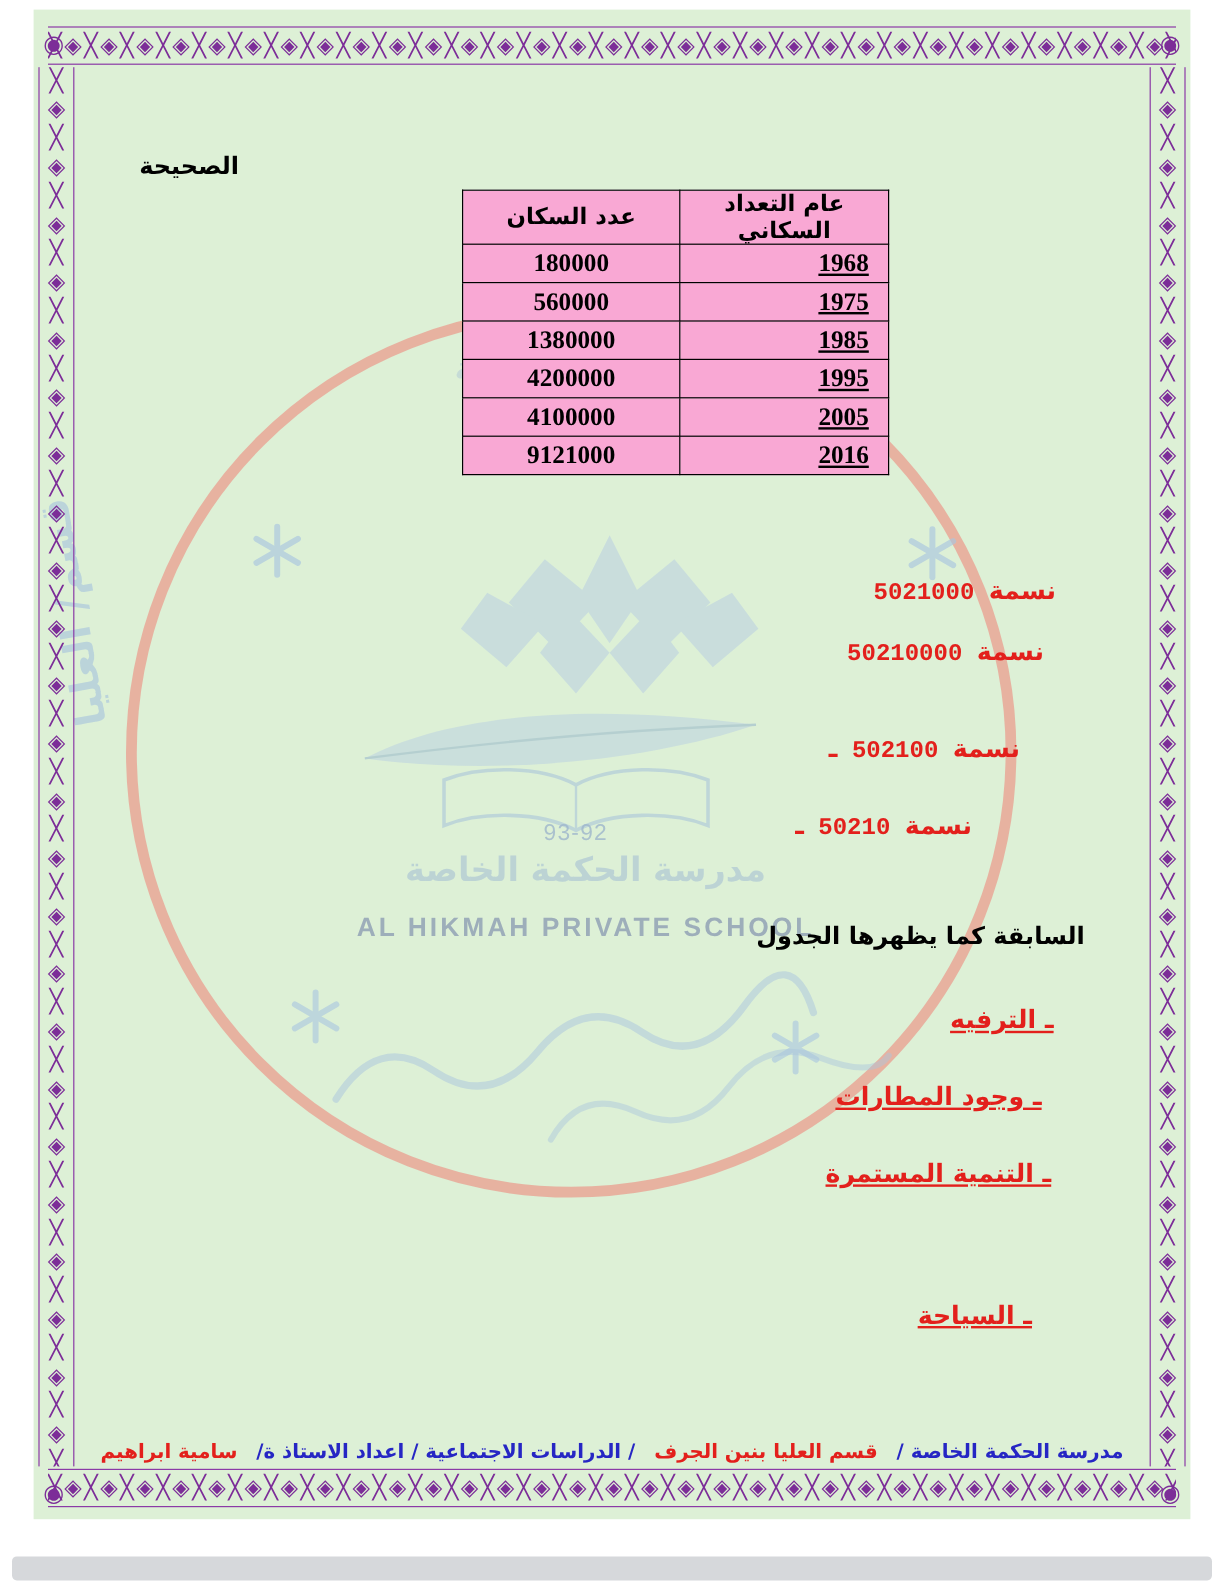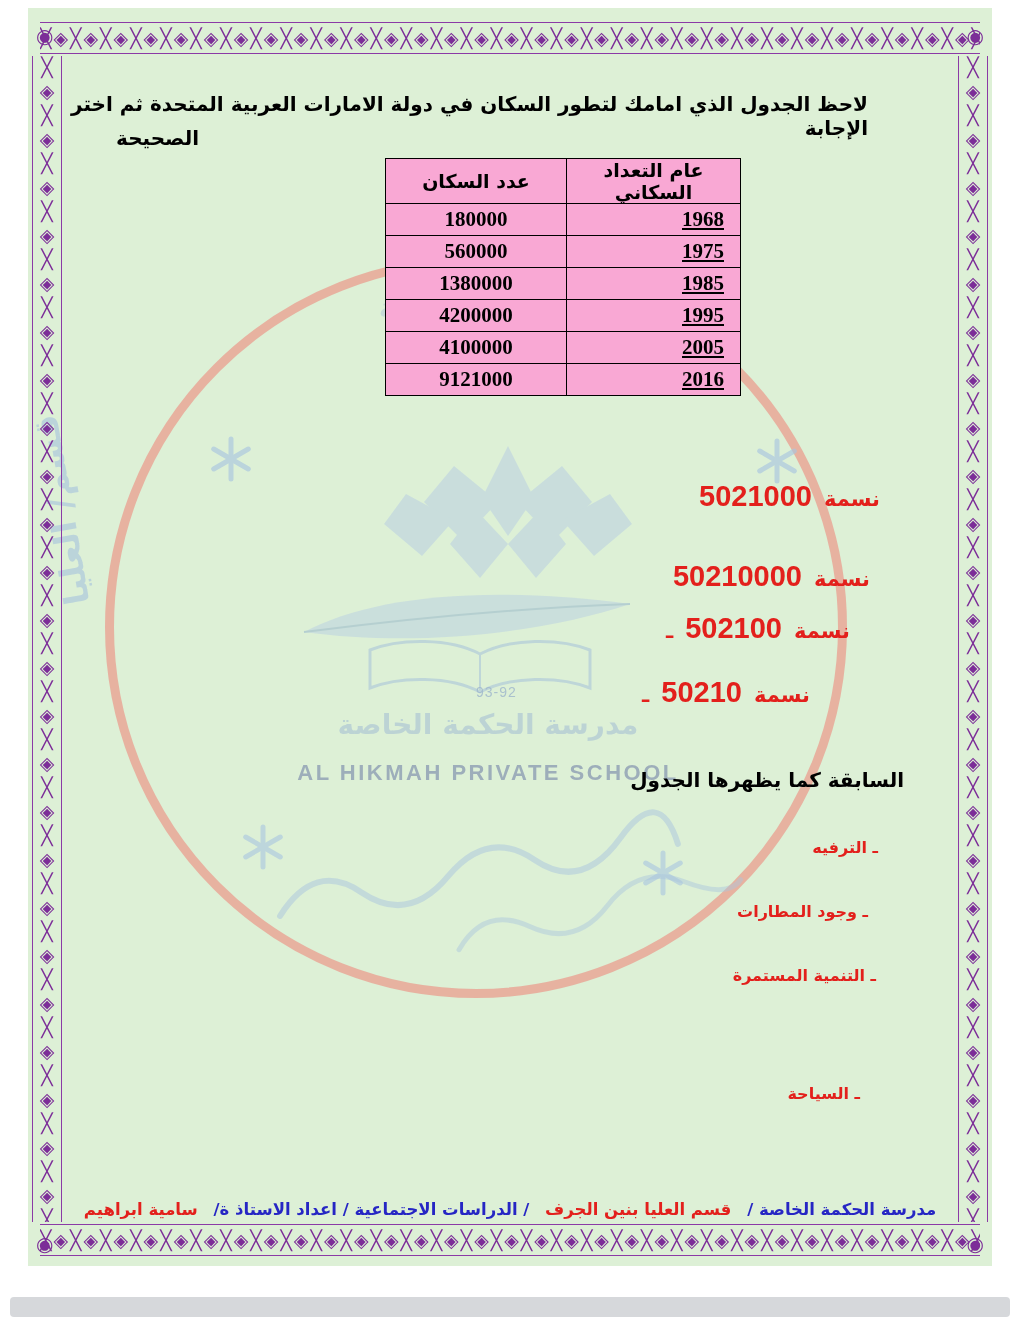--- a/index.html
+++ b/index.html
@@ -35,22 +35,22 @@
     border:9px solid rgba(238,128,116,0.55);
   }
   .wm-abs{position:absolute;}
   .wm-arc-top{left:280px;top:278px;width:420px;text-align:center;font-size:26px;
               font-weight:bold;transform:rotate(-3deg);color:#a3bdd8;opacity:.4;}
   .wm-callig{left:220px;top:700px;width:480px;text-align:center;font-size:28px;
              font-weight:bold;color:#9cb8d4;opacity:.5;}
   .wm-en{left:220px;top:752px;width:480px;text-align:center;font-size:22px;
          font-weight:bold;letter-spacing:2.5px;color:#93a3b6;opacity:.85;
          font-family:"Liberation Sans",sans-serif;}
-  .wm-num{left:425px;top:676px;font-size:14px;color:#9eb6cc;opacity:.8;letter-spacing:1px;
-          font-family:"Liberation Sans",sans-serif;margin-left:23px;}
+  .wm-num{left:425px;top:676px;font-size:19px;color:#9eb6cc;opacity:.8;letter-spacing:1px;
+          font-family:"Liberation Sans",sans-serif;}
   .wm-dept{left:30px;top:600px;font-size:34px;font-weight:bold;color:#a5c2de;opacity:.6;
            transform:rotate(-100deg);transform-origin:left top;white-space:nowrap;}
   
   .content{position:absolute;inset:0;z-index:2;}
   .blk{position:absolute;}
   .rtl{direction:rtl;unicode-bidi:plaintext;}
   .heading{font-size:20px;font-weight:bold;color:#000;}
   .census-table{border-collapse:collapse;background:#fff;direction:rtl;}
   .census-table td,.census-table th{
     border:1.8px solid #000;height:31px;padding:0 4px;background:#f9a8d4;
@@ -58,23 +58,23 @@
   .census-table th{font-size:19px;font-weight:bold;text-align:center;}
   .col-year{width:165px;}
   .col-pop{width:172px;}
   .cell-year{font-family:"Liberation Serif",serif;font-size:21px;font-weight:bold;
              text-align:right;padding-right:16px !important;text-decoration:underline;}
   .cell-pop{font-family:"Liberation Serif",serif;font-size:21px;font-weight:bold;
             text-align:center;}
   .q-title{font-size:20px;font-weight:bold;color:#000;white-space:nowrap;}
   .q6-option{display:flex;flex-direction:row;gap:12px;align-items:baseline;
              color:#e3201c;font-weight:bold;}
-  .q6-option .num{font-family:Liberation Sans, sans-serif;font-size:29px;}
+  .q6-option .num{font-family:Liberation Mono, monospace;font-size:20px;}
   .q6-option .unit,.q6-option .dash{font-size:21px;font-family:"DejaVu Sans",sans-serif;}
-  .q7-option{font-size:16px;font-weight:bold;color:#e3201c;white-space:nowrap;}
+  .q7-option{font-size:21px;font-weight:bold;color:#e3201c;white-space:nowrap;text-decoration:underline;}
   .footer-line{width:100%;text-align:center;font-size:16.5px;font-weight:bold;direction:rtl;}
   .seg-blue{color:#2626c4;}
   .seg-red{color:#e3201c;}
   .footer-line span{margin:16px 5px;}
   .bottom-bar{position:absolute;left:10px;right:10px;top:1297px;height:20px;
               background:#d6d8db;border-radius:4px;}
 </style>
 </head>
 <body>
 
@@ -144,21 +144,20 @@
     <svg class="wm-abs" style="left:240px;top:820px;opacity:.5;transform:rotate(-8deg)" width="420" height="90" viewBox="0 0 420 90">
       <path d="M8 60 Q 50 10 92 48 T 180 44 T 268 40 T 356 30 T 412 44" stroke="#aac6de" stroke-width="6" fill="none" stroke-linecap="round"></path>
     </svg>
     <svg class="wm-abs" style="left:420px;top:868px;opacity:.45;transform:rotate(-12deg)" width="300" height="70" viewBox="0 0 300 70">
       <path d="M6 44 Q 40 6 80 36 T 160 32 T 240 24 T 296 34" stroke="#aac6de" stroke-width="5" fill="none" stroke-linecap="round"></path>
     </svg>
   </div>
 
   <div class="content">
 
-    <div class="blk heading rtl" style="top:84px;right:124px;">لاحظ الجدول الذي امامك لتطور السكان في دولة الامارات العربية المتحدة ثم اختر الإجابة</div>
     <div class="blk heading rtl" style="top:118px;left:88px;">الصحيحة</div>
 
     <table class="census-table blk" style="top:150px;left:357px;">
       <tbody>
           <tr>
         <th class="col-year">عام التعداد السكاني</th>
         <th class="col-pop">عدد السكان</th>
       </tr>
       <tr>
         <td class="cell-year">1968</td>
@@ -186,21 +185,21 @@
       </tr>
     </tbody>
       </table>
 
 
     <div class="blk q6-option" style="top:472px;right:112px;">
       <span class="dash"></span>
       <span class="num">5021000</span>
       <span class="unit">نسمة</span>
     </div>
-    <div class="blk q6-option" style="top:552px;right:122px;text-align:right;">
+    <div class="blk q6-option" style="top:523px;right:122px;text-align:right;">
       <span class="dash"></span>
       <span class="num">50210000</span>
       <span class="unit">نسمة</span>
     </div>
     <div class="blk q6-option" style="top:604px;right:142px;">
       <span class="dash">ـ</span>
       <span class="num">502100</span>
       <span class="unit">نسمة</span>
     </div>
     <div class="blk q6-option" style="top:668px;right:182px;">

